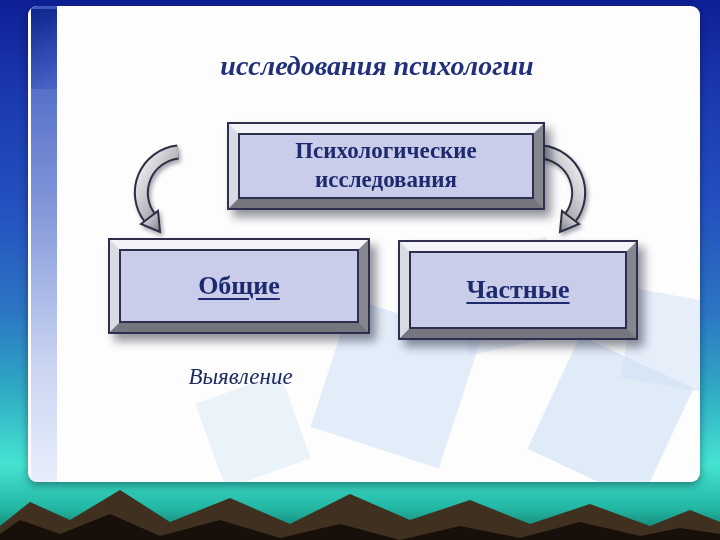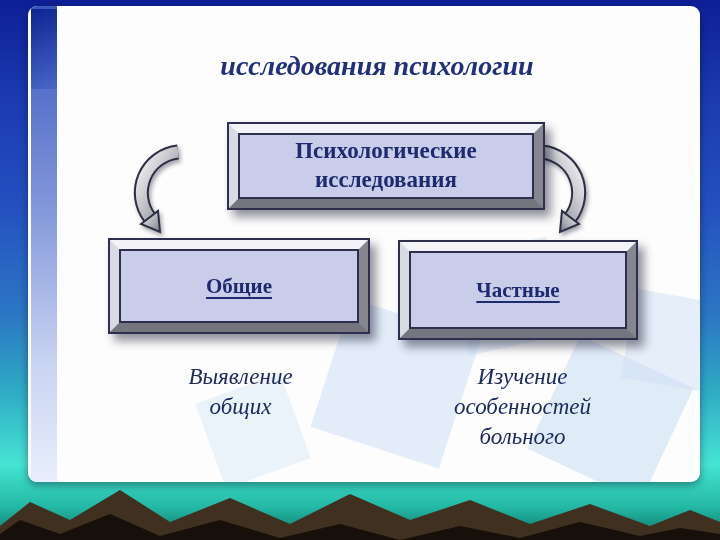--- a/index.html
+++ b/index.html
@@ -97,21 +97,21 @@
   .left-box   { left: 80px;  top: 232px; width: 262px; height: 96px; }
   .right-box  { left: 370px; top: 234px; width: 240px; height: 100px; }
 
   .root-label {
     font-size: 23px;
     font-weight: bold;
     color: #1d2a6e;
     line-height: 1.25;
   }
   .branch-label {
-    font-size: 21px;
+    font-size: 26px;
     font-weight: bold;
     color: #1d2a6e;
     text-decoration: underline;
     text-underline-offset: 4px;
   }
 
   .arrow {
     position: absolute;
     width: 70px; height: 95px;
     z-index: 2;
@@ -205,23 +205,17 @@
     <div class="box right-box">
       <div class="bevel">
         <div class="inner">
           <span class="branch-label">Частные</span>
         </div>
       </div>
     </div>
 
     <div class="caption caption-left">
       <span>Выявление</span>
-      <span>общих</span>
-    </div>
-
-    <div class="caption caption-right">
-      <span>Изучение</span>
-      <span>особенностей</span>
-      <span>больного</span>
-    </div>
+    </div>
+
 
   </div>
 </div>
 
 </body></html>

